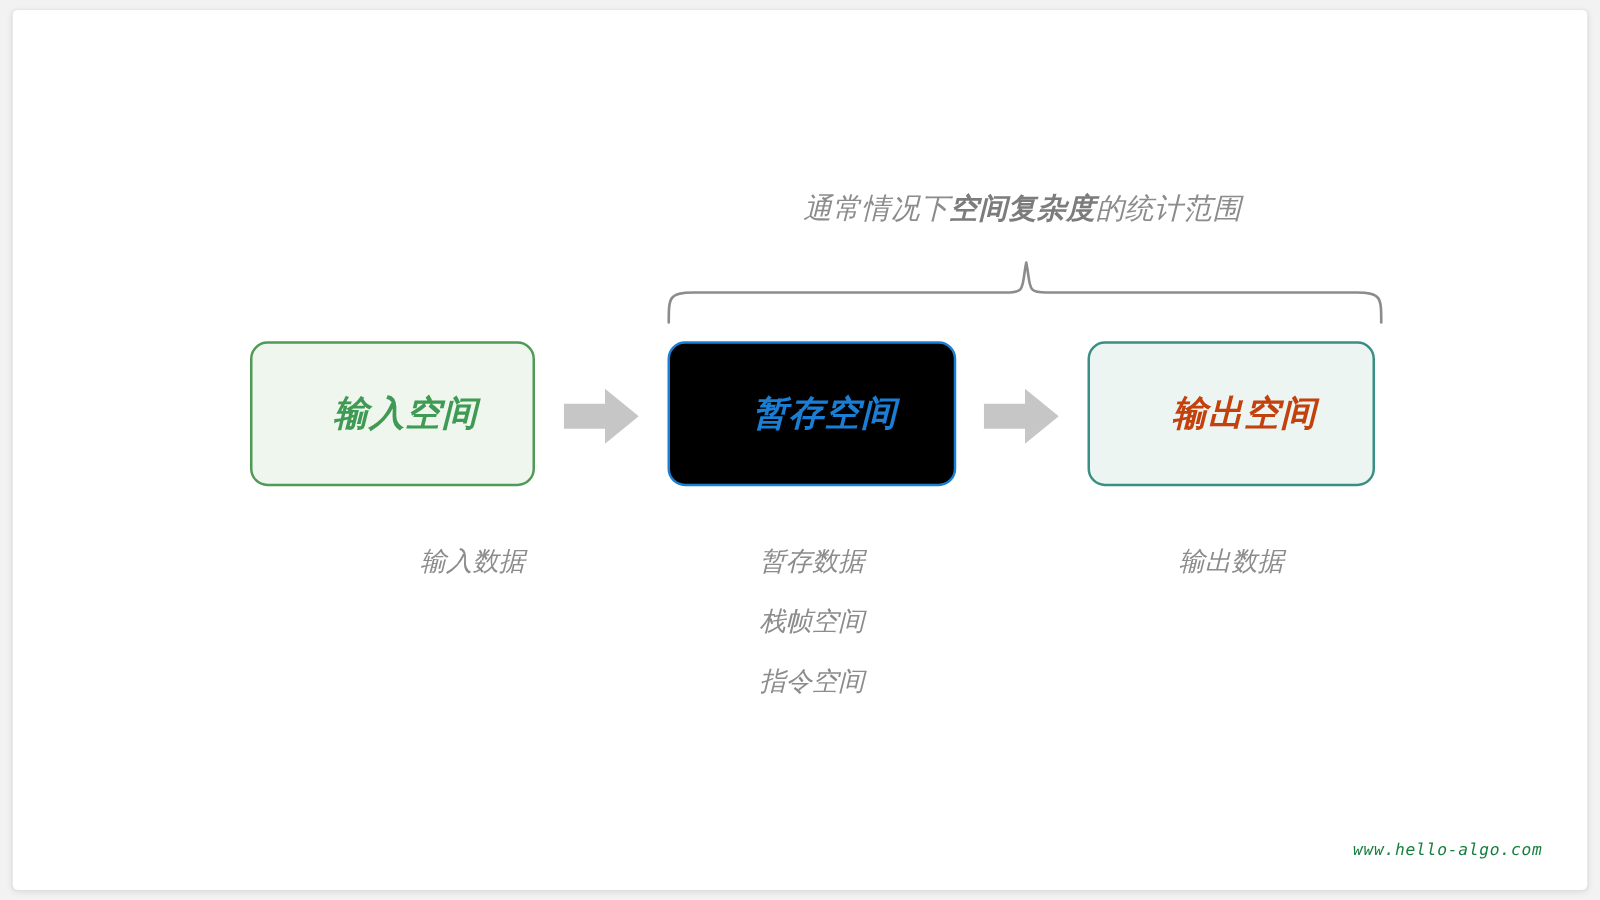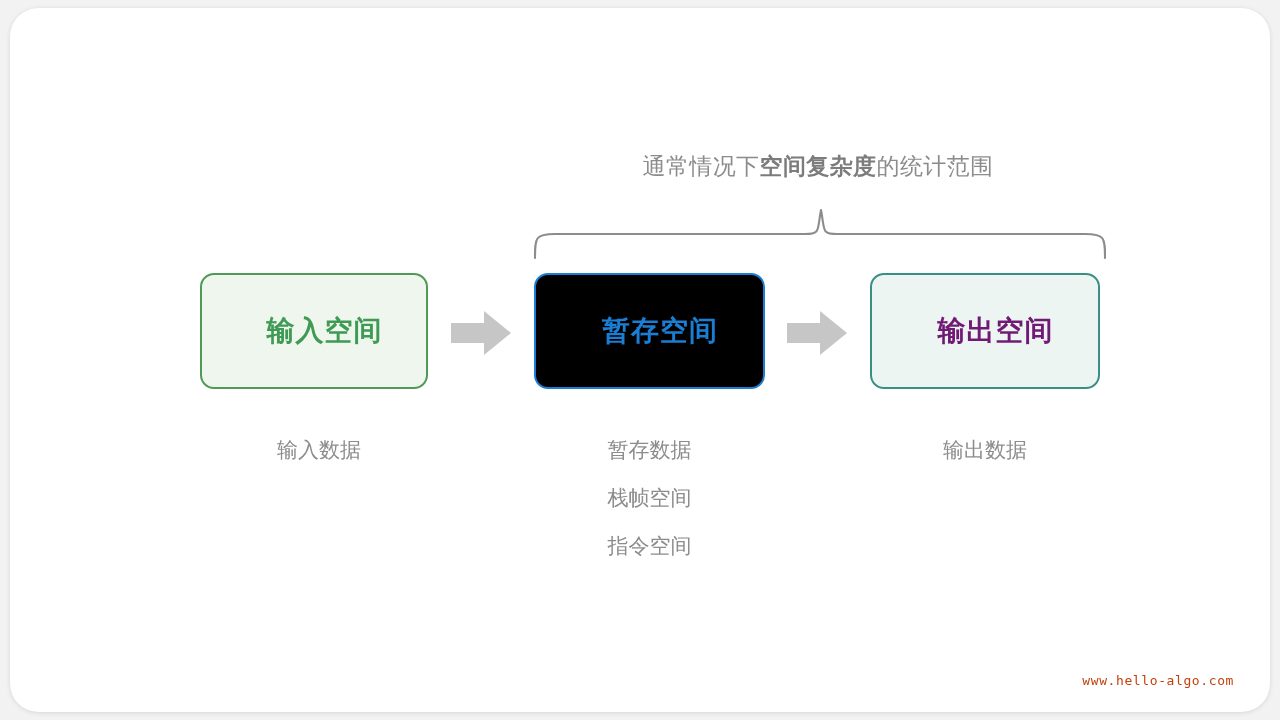--- a/index.html
+++ b/index.html
@@ -15,22 +15,23 @@
     overflow: hidden;
     font-family: "Liberation Sans", "DejaVu Sans", sans-serif;
   }
   #card {
     position: absolute;
     left: 10px;
     top: 8px;
     width: 1260px;
     height: 704px;
     background: #ffffff;
-    border-radius: 28px;
+    border-radius: 4px;
     box-shadow: 0 1px 5px rgba(0,0,0,0.10), 0 0 1px rgba(0,0,0,0.08);
+    font-style: italic;
   }
 
   
   .brace-caption {
     position: absolute;
     left: 525px;
     top: 143px;
     width: 566px;
     text-align: center;
     font-size: 23px;
@@ -77,54 +78,54 @@
     width: 231px;
     background: #000000;
     border: 2.5px solid #1a7fd4;
     color: #1a7fd4;
   }
   #box-output {
     left: 860px;
     width: 230px;
     background: #edf5f3;
     border: 2px solid #3a8f85;
-    color: #701a75;
+    color: #c2410c;
   }
 
   
   .arrow {
     position: absolute;
     top: 303px;
     width: 60px;
     height: 44px;
   }
   #arrow-1 { left: 441px; }
   #arrow-2 { left: 777px; }
 
   
   .caption-col {
     position: absolute;
     text-align: center;
     font-size: 21px;
     color: #8c8c8c;
     line-height: 48px;
   }
-  #cap-input  { left: 195px; top: 418px; width: 228px; }
+  #cap-input  { left: 182px; top: 418px; width: 228px; text-align: right; }
   #cap-temp   { left: 524px; top: 418px; width: 231px; }
   #cap-output { left: 860px; top: 418px; width: 230px; }
   .caption-col div { white-space: nowrap; }
 
   
   #watermark {
     position: absolute;
     right: 36px;
     bottom: 24px;
     font-family: "DejaVu Sans Mono", "Liberation Mono", monospace;
     font-size: 13px;
-    color: #c2410c;
+    color: #15803d;
     letter-spacing: 0.6px;
   }
 </style>
 </head>
 <body>
 
 <div id="stage">
   <div id="card">
 
     <div class="brace-caption">

